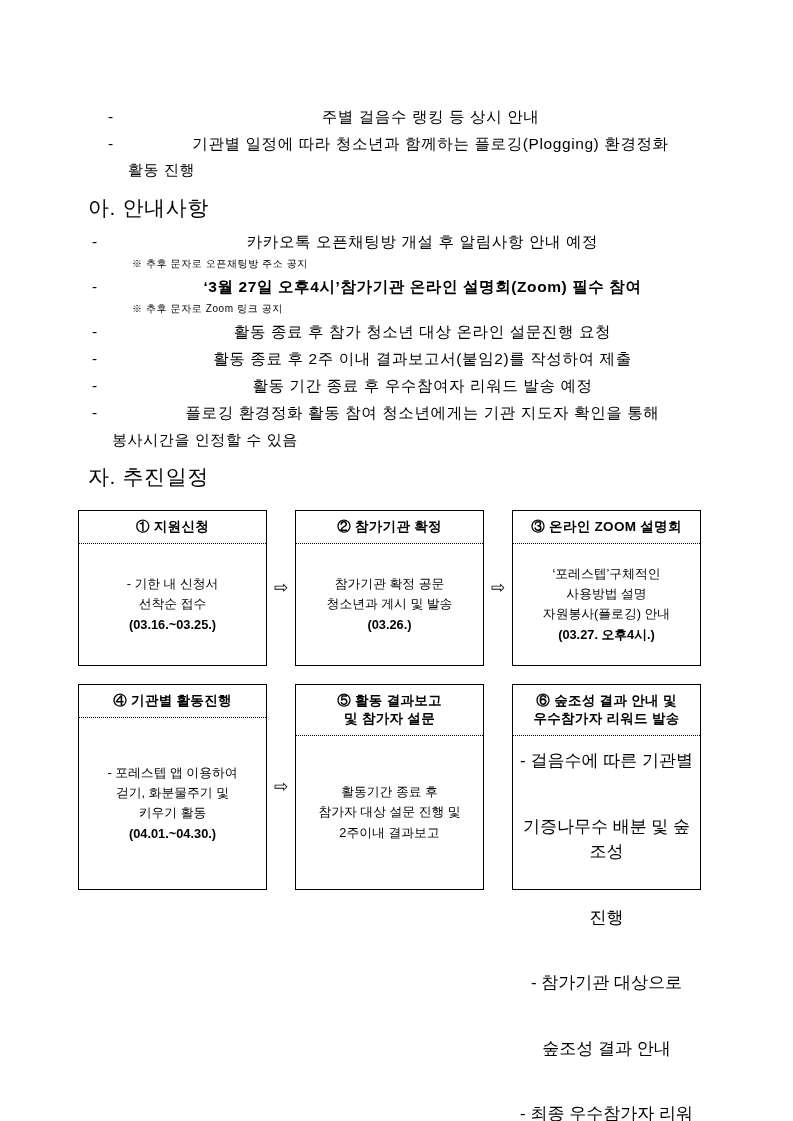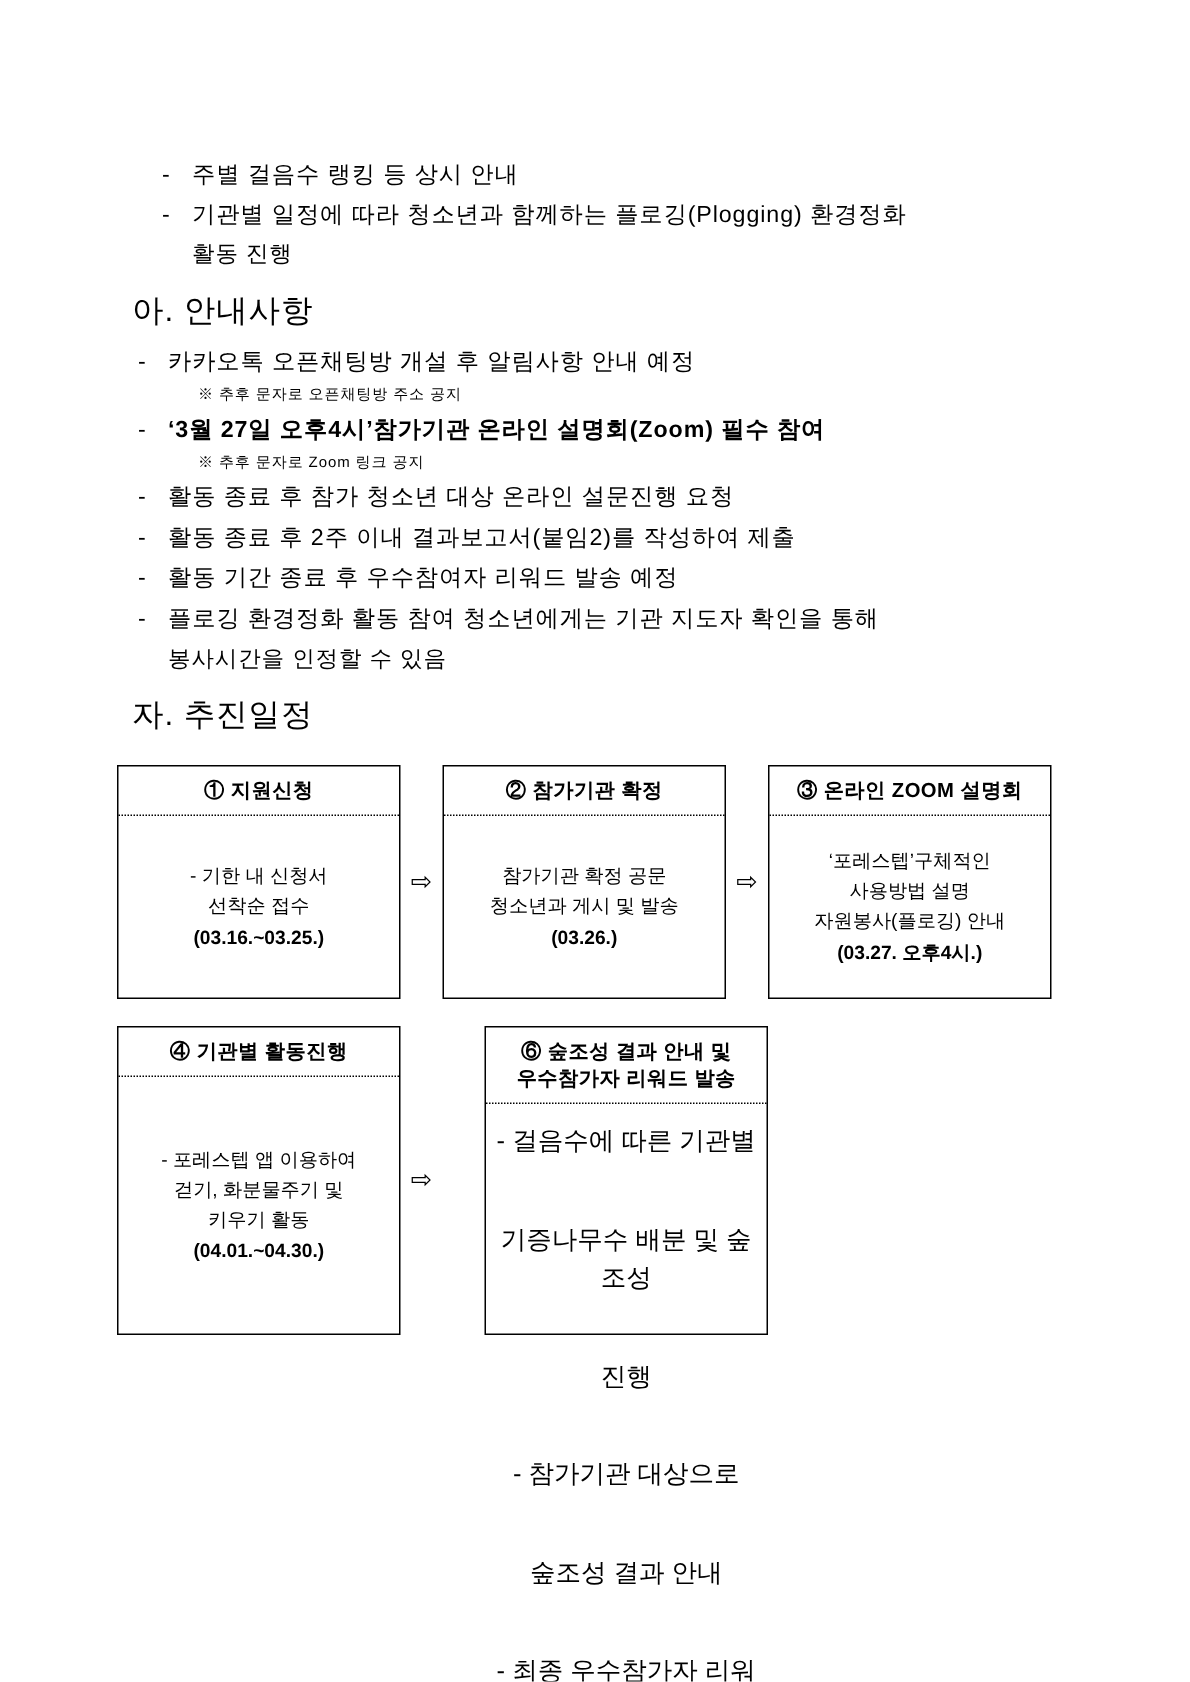--- a/index.html
+++ b/index.html
@@ -32,20 +32,21 @@
     letter-spacing: 0.6px;
     margin: 0 0 2px 0;
   }
   .dash-mark {
     width: 20px;
     flex: none;
     text-align: left;
   }
   .dash-text {
     flex: 1;
+    text-align: center;
   }
   .indent-1 { margin-left: 48px; }
   .indent-2 { margin-left: 32px; }
 
   .heading-item {
     font-size: 21px;
     line-height: 1.62;
     letter-spacing: 0.6px;
     margin: 8px 0 4px 28px;
   }
@@ -203,20 +204,29 @@
       <div class="flow-box">
         <div class="box-head">④ 기관별 활동진행</div>
         <div class="box-body">
           <div>- 포레스텝 앱 이용하여</div>
           <div>걷기, 화분물주기 및</div>
           <div>키우기 활동</div>
           <div class="b">(04.01.~04.30.)</div>
         </div>
       </div>
       <div class="arrow">⇨</div>
+      <div class="flow-box">
+        <div class="box-head" style="white-space:pre-line;">⑤ 활동 결과보고
+및 참가자 설문</div>
+        <div class="box-body">
+          <div>활동기간 종료 후</div>
+          <div>참가자 대상 설문 진행 및</div>
+          <div>2주이내 결과보고</div>
+        </div>
+      </div>
       <div class="arrow blank"></div>
       <div class="flow-box">
         <div class="box-head" style="white-space:pre-line;">⑥ 숲조성 결과 안내 및
 우수참가자 리워드 발송</div>
         <div class="box-body tall-list">
           <div>- 걸음수에 따른 기관별</div>
           <div>기증나무수 배분 및 숲조성</div>
           <div>진행</div>
           <div>- 참가기관 대상으로</div>
           <div>숲조성 결과 안내</div>

